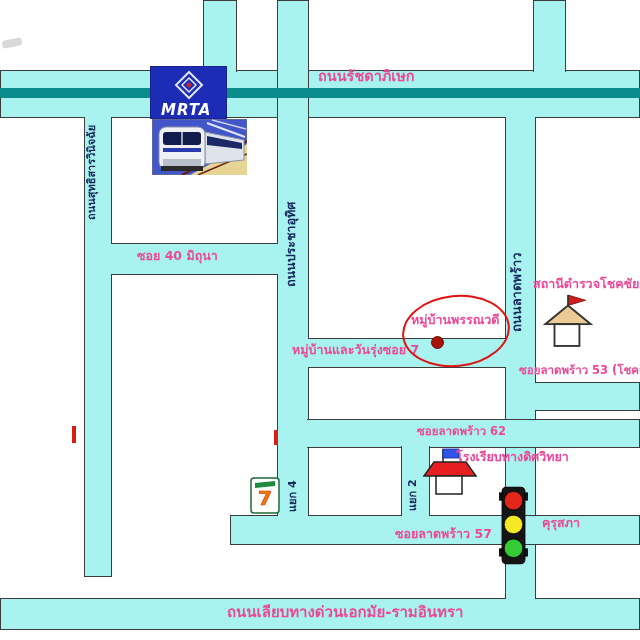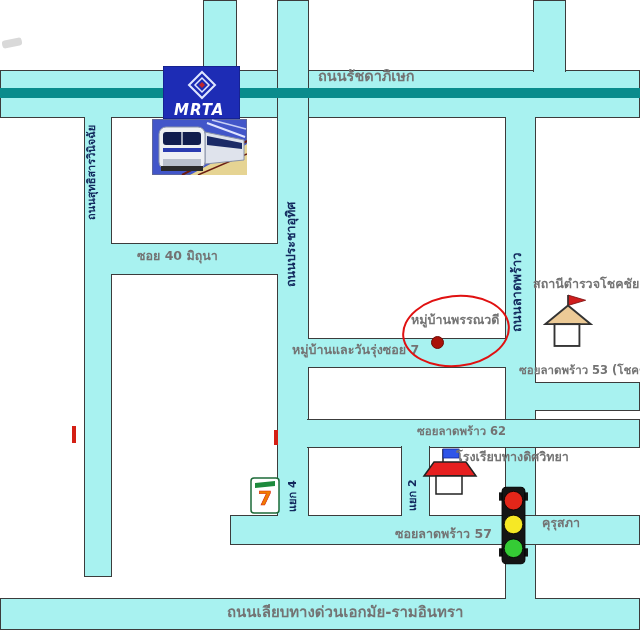--- a/index.html
+++ b/index.html
@@ -3,21 +3,21 @@
 <meta charset="utf-8">
 <style>
   html,body{margin:0;padding:0;background:#ffffff;}
   #map{
     position:relative;width:640px;height:640px;background:#ffffff;overflow:hidden;
     font-family:"DejaVu Sans","Liberation Sans",sans-serif;
   }
   .road{position:absolute;background:#a8f2f0;border:1px solid #3c3c3c;box-sizing:border-box;z-index:1;}
   .patch{position:absolute;background:#a8f2f0;z-index:2;}
   .mrtline{position:absolute;background:#0a8c8c;z-index:3;}
-  .lbl{position:absolute;font-weight:bold;color:#737373;white-space:nowrap;z-index:10;line-height:1.1;}
+  .lbl{position:absolute;font-weight:bold;color:#ec4899;white-space:nowrap;z-index:10;line-height:1.1;}
   .vlbl{position:absolute;font-weight:bold;color:#132a5e;white-space:nowrap;z-index:10;
         transform:rotate(-90deg);transform-origin:0 0;line-height:1;}
   .icon{position:absolute;z-index:8;}
   .redmark{position:absolute;background:#d42015;z-index:9;}
   .ellipse{position:absolute;border:2.5px solid #e01111;border-radius:50%;z-index:11;transform:rotate(-6deg);}
   .dot{position:absolute;background:#a91208;border-radius:50%;border:1px solid #6d0c05;z-index:12;}
   .smudge{position:absolute;background:#d9d9d9;border-radius:3px;transform:rotate(-12deg);z-index:1;}
 </style>
 </head>
 <body>
@@ -56,21 +56,21 @@
   <div class="patch" style="left:402px;top:513px;width:27px;height:5px;"></div>
   <div class="patch" style="left:278px;top:513px;width:30px;height:5px;"></div>
   <div class="patch" style="left:504px;top:516px;width:33px;height:28px;"></div>
   <div class="patch" style="left:506px;top:597px;width:29px;height:4px;"></div>
 
   <div class="mrtline" style="left:0px;top:88px;width:640px;height:10px;"></div>
 
   <div class="redmark" style="left:72px;top:426px;width:4px;height:17px;"></div>
   <div class="redmark" style="left:274px;top:430px;width:4px;height:15px;"></div>
 
-  <div class="icon" style="left:163px;top:66px;width:97px;height:53px;z-index:12;">
+  <div class="icon" style="left:150px;top:66px;width:97px;height:53px;z-index:12;">
     <svg width="77" height="53" viewBox="0 0 77 53">
       <rect x="0" y="0" width="77" height="53" fill="#1d2cb5" stroke="#101a6e" stroke-width="1"></rect>
       <g>
         <polygon points="39,6 52,19 39,32 26,19" fill="none" stroke="#dfe6ff" stroke-width="2"></polygon>
         <polygon points="39,12 46,19 39,26 32,19" fill="none" stroke="#dfe6ff" stroke-width="1.5"></polygon>
         <polygon points="39,16 42,19 39,22 36,19" fill="#c1272d"></polygon>
       </g>
       <text x="11" y="49" font-size="15" font-style="italic" font-weight="bold" fill="#ffffff" letter-spacing="1">MRTA</text>
     </svg>
   </div>

